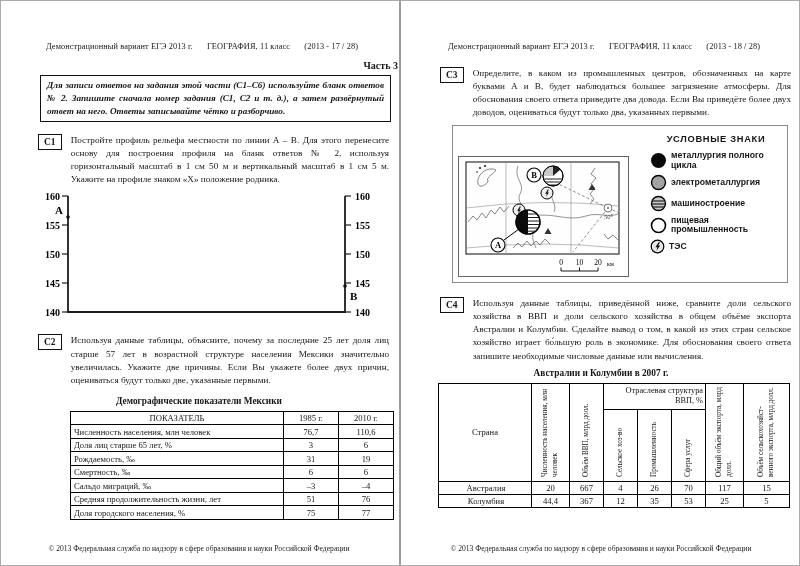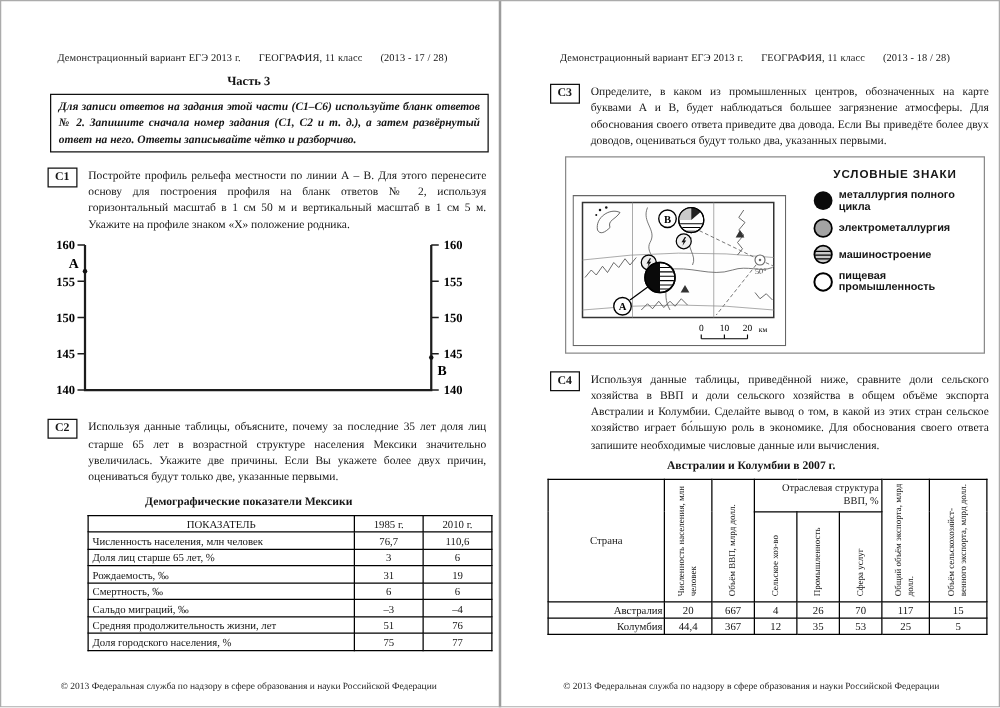--- a/index.html
+++ b/index.html
@@ -11,21 +11,21 @@
   .frame { position:absolute; inset:0; border:1px solid #ababab; pointer-events:none; z-index:50; }
   .divider { position:absolute; left:399px; top:0; width:2px; height:566px; background:#9c9c9c; }
 
   .page { position:absolute; top:16px; width:398px; height:566px; }
   .page.left  { left:0; }
   .page.right { left:402px; }
 
   .hdr { display:flex; justify-content:space-between; margin:26px 40px 0 46px; font-size:8.3px; white-space:nowrap; }
   .hdr span { letter-spacing:0.1px; }
 
-  .part-title { text-align:center; font-weight:bold; font-size:10px; margin-top:9px; }
+  .part-title { text-align:right; font-weight:bold; font-size:10px; margin-top:9px; }
 
   .instr {
     margin:4px 7px 0 40px; border:1.2px solid #111; padding:3px 6px;
     font-weight:bold; font-style:italic; font-size:9.2px; line-height:1.42; text-align:justify;
   }
 
   .task { display:flex; gap:9px; margin:12px 9px 0 38px; }
   .tlabel {
     border:1.2px solid #111; font-weight:bold; font-size:9.5px;
     padding:0 5px; height:14px; line-height:14px; flex:0 0 auto;
@@ -44,21 +44,21 @@
 
   .mapfig { position:relative; margin:6px 0 0 50px; width:334px; height:156px; border:1px solid #8a8a8a; background:#fff; }
   .mapsvg { position:absolute; left:5px; top:30px; }
   .legend { position:absolute; left:197px; top:8px; width:132px; font-family:"Liberation Sans","DejaVu Sans",sans-serif; }
   .legtitle { font-weight:bold; font-size:9.3px; letter-spacing:0.7px; text-align:center; margin-bottom:7px; white-space:nowrap; }
   .leg-item { display:flex; align-items:center; gap:4px; margin-bottom:4px; font-weight:bold; font-size:8.7px; line-height:1.08; }
   .leg-item svg { flex:0 0 auto; }
 
   table.soc { border-collapse:collapse; margin:4px 0 0 36px; font-size:8.6px; border:1.6px solid #000; }
   table.soc td { border:1px solid #000; text-align:center; padding:0 1px; }
-  table.soc td.country { text-align:right; padding-left:3px; width:88px; }
+  table.soc td.country { text-align:center; padding-left:3px; width:88px; }
   table.soc tr.h1 { height:26px; }
   table.soc tr.h2 { height:72px; }
   table.soc tr.data { height:13px; }
   table.soc .hstruct { font-size:8.3px; line-height:1.2; padding:1px 2px; font-weight:normal;text-align:right; }
   .vtext {
     writing-mode:vertical-rl; text-orientation:sideways; transform:rotate(180deg);
     display:inline-block; font-size:7.2px; line-height:1.35; height:92px; text-align:left;
   }
   .vshort { height:66px; }
 
@@ -128,21 +128,21 @@
       <circle cx="38" cy="27" r="1.8" fill="#111"></circle>
       <text x="25" y="24" font-size="11" font-weight="bold">А</text>
 
       <circle cx="315" cy="96" r="1.8" fill="#111"></circle>
       <text x="320" y="110" font-size="11" font-weight="bold">В</text>
     </svg>
   </div>
 
   <div class="task" style="margin-top:8px;">
     <span class="tlabel">С2</span>
-    <div class="ttext">Используя данные таблицы, объясните, почему за последние 35 лет доля лиц старше 65 лет в возрастной структуре населения Мексики значительно увеличилась. Укажите две причины. Если Вы укажете более двух причин, оцениваться будут только две, указанные первыми.</div>
+    <div class="ttext">Используя данные таблицы, объясните, почему за последние 25 лет доля лиц старше 57 лет в возрастной структуре населения Мексики значительно увеличилась. Укажите две причины. Если Вы укажете более двух причин, оцениваться будут только две, указанные первыми.</div>
   </div>
 
   <div class="tabletitle">Демографические показатели Мексики</div>
 
   <table class="demo">
     <tbody>
         <tr class="hrow">
       <td class="pname">ПОКАЗАТЕЛЬ</td>
       <td class="num">1985 г.</td>
       <td class="num">2010 г.</td>
@@ -349,20 +349,27 @@
         <span>машиностроение</span>
       </div>
 
       <div class="leg-item">
         <svg width="17" height="17">
           <circle cx="8.5" cy="8.5" r="7" fill="#fff" stroke="#000" stroke-width="1.6"></circle>
         </svg>
         <span>пищевая промышленность</span>
       </div>
 
+      <div class="leg-item">
+        <svg width="15" height="15">
+          <circle cx="7.5" cy="7.5" r="6.3" fill="#e8e8e8" stroke="#000" stroke-width="1.2"></circle>
+          <path d="M8.6,3.2 L5.4,8.3 L7.4,8.3 L6.4,11.8 L10.2,6.6 L8.2,6.6 L10,3.2 Z" fill="#111"></path>
+        </svg>
+        <span>ТЭС</span>
+      </div>
     </div>
   </div>
 
   <div class="task" style="margin-top:14px;">
     <span class="tlabel">С4</span>
     <div class="ttext">Используя данные таблицы, приведённой ниже, сравните доли сельского хозяйства в ВВП и доли сельского хозяйства в общем объёме экспорта Австралии и Колумбии. Сделайте вывод о том, в какой из этих стран сельское хозяйство играет бо́льшую роль в экономике. Для обоснования своего ответа запишите необходимые числовые данные или вычисления.</div>
   </div>
 
   <div class="tabletitle" style="margin-top:4px;">
     <div>Австралии и Колумбии в 2007 г.</div>

